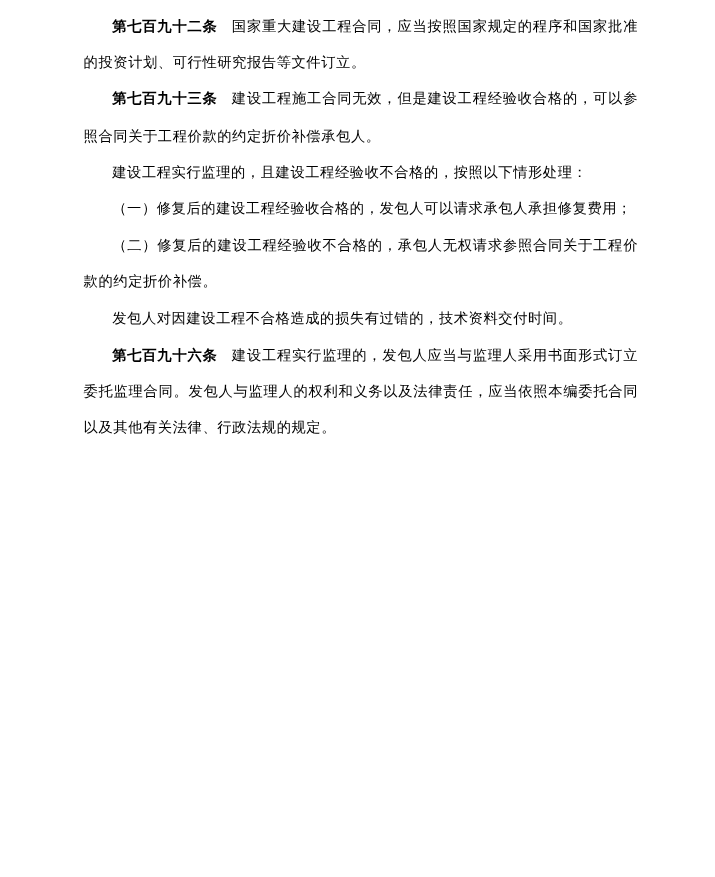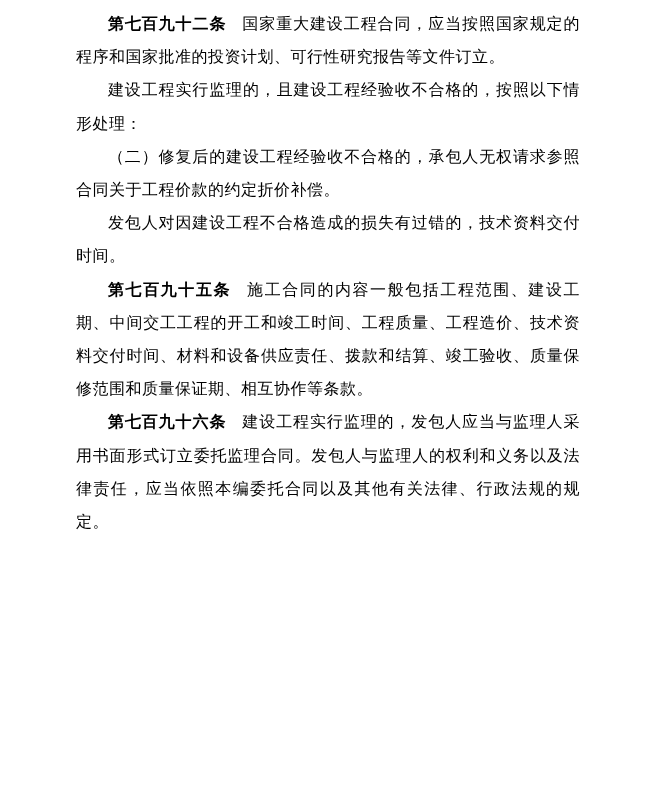--- a/index.html
+++ b/index.html
@@ -16,38 +16,39 @@
     padding: 7px 70px 0 76px;
     overflow: hidden;
     font-family: "Liberation Serif", "DejaVu Serif", serif;
     color: #000000;
   }
   .doc-body {
     width: 100%;
   }
   .para {
     margin: 0;
-    font-size: 16px;
+    font-size: 13px;
     line-height: 33.2px;
     text-align: justify;
     text-justify: inter-character;
     text-indent: 2em;
     color: #000000;
     letter-spacing: 0.5px;
   }
   .article-label {
     font-weight: bold;
     margin-right: 1em;
   }
 </style>
 </head>
 <body>
 
 <div class="page">
   <div class="doc-body">
       <p class="para"><span class="article-label">第七百九十二条</span><span>国家重大建设工程合同，应当按照国家规定的程序和国家批准的投资计划、可行性研究报告等文件订立。</span></p>
+      <p class="para"><span class="article-label">第七百九十三条</span><span>建设工程施工合同无效，但是建设工程经验收合格的，可以参照合同关于工程价款的约定折价补偿承包人。</span></p>
       <p class="para"><span>建设工程实行监理的，且建设工程经验收不合格的，按照以下情形处理：</span></p>
+      <p class="para"><span>（一）修复后的建设工程经验收合格的，发包人可以请求承包人承担修复费用；</span></p>
       <p class="para"><span>（二）修复后的建设工程经验收不合格的，承包人无权请求参照合同关于工程价款的约定折价补偿。</span></p>
       <p class="para"><span>发包人对因建设工程不合格造成的损失有过错的，技术资料交付时间。</span></p>
-      <p class="para"><span class="article-label">第七百九十五条</span><span>施工合同的内容一般包括工程范围、建设工期、中间交工工程的开工和竣工时间、工程质量、工程造价、技术资料交付时间、材料和设备供应责任、拨款和结算、竣工验收、质量保修范围和质量保证期、相互协作等条款。</span></p>
       <p class="para"><span class="article-label">第七百九十六条</span><span>建设工程实行监理的，发包人应当与监理人采用书面形式订立委托监理合同。发包人与监理人的权利和义务以及法律责任，应当依照本编委托合同以及其他有关法律、行政法规的规定。</span></p>
     </div>
 </div>
 
 </body></html>

